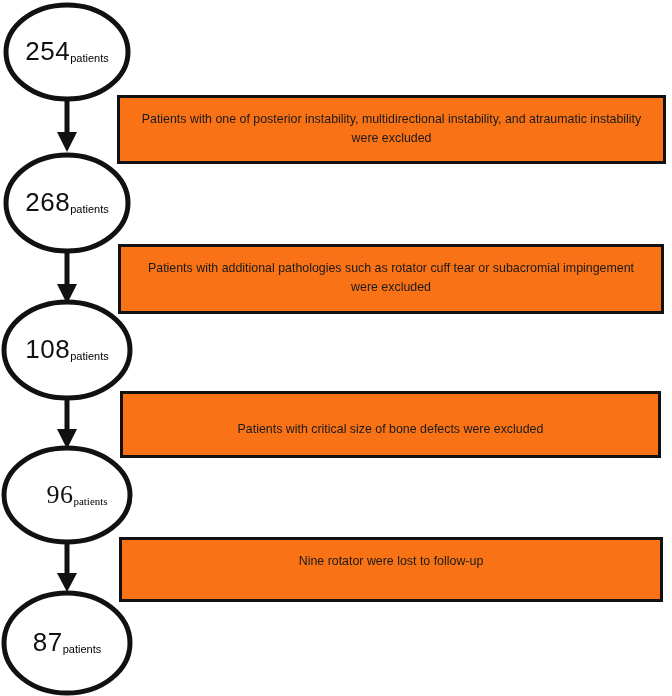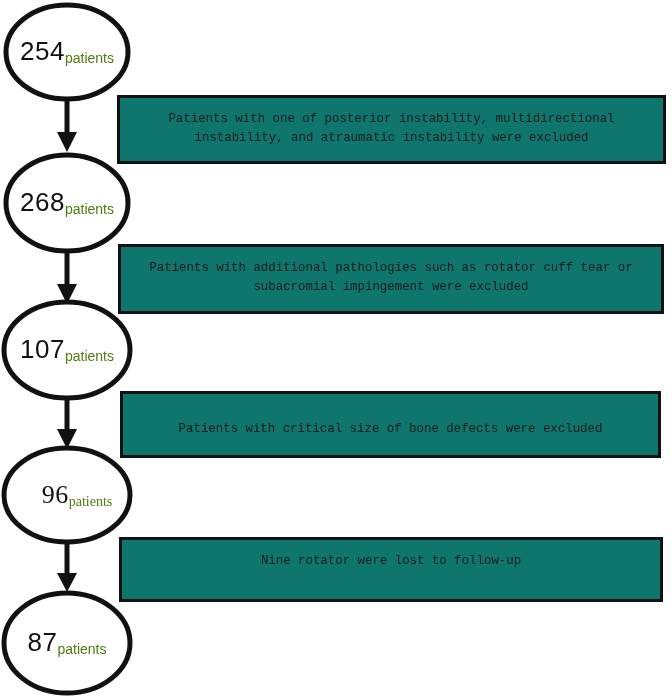--- a/index.html
+++ b/index.html
@@ -43,34 +43,33 @@
     text-align: center;
   }
   .node-count {
     font-size: 26px;
     font-weight: 400;
     line-height: 1.05;
     letter-spacing: 0.5px;
     color: #111111;
   }
   .node-unit {
-    font-size: 14px;
+    font-size: 11px;
     font-weight: 400;
     line-height: 1.1;
     margin-top: 13px;
-    color: #4d7c0f;
+    color: #000000;
   }
   .exclusion-box {
     position: absolute;
     box-sizing: border-box;
-    background: #0f766e;
+    background: #f97316;
     border: 3px solid #111111;
     pointer-events: auto;
     display: block;
-    font-family: Liberation Mono, monospace;
   }
   .exclusion-text {
     display: block;
     font-size: 12.4px;
     line-height: 1.55;
     text-align: center;
     color: #1a1a1a;
     padding: 0 14px;
   }
   .box-pad-1 { padding-top: 12px; }
@@ -115,21 +114,21 @@
       <span class="node-count">254</span>
       <span class="node-unit">patients</span>
     </div>
 
     <div class="node" style="left:6px; top:155px; width:122px; height:96px;">
       <span class="node-count">268</span>
       <span class="node-unit">patients</span>
     </div>
 
     <div class="node" style="left:4px; top:302px; width:126px; height:96px;">
-      <span class="node-count">107</span>
+      <span class="node-count">108</span>
       <span class="node-unit">patients</span>
     </div>
 
     <div class="node" style="left:14px; top:448px; width:126px; height:94px;font-family:Liberation Serif, serif;">
       <span class="node-count">96</span>
       <span class="node-unit">patients</span>
     </div>
 
     <div class="node" style="left:4px; top:593px; width:126px; height:100px;">
       <span class="node-count">87</span>

